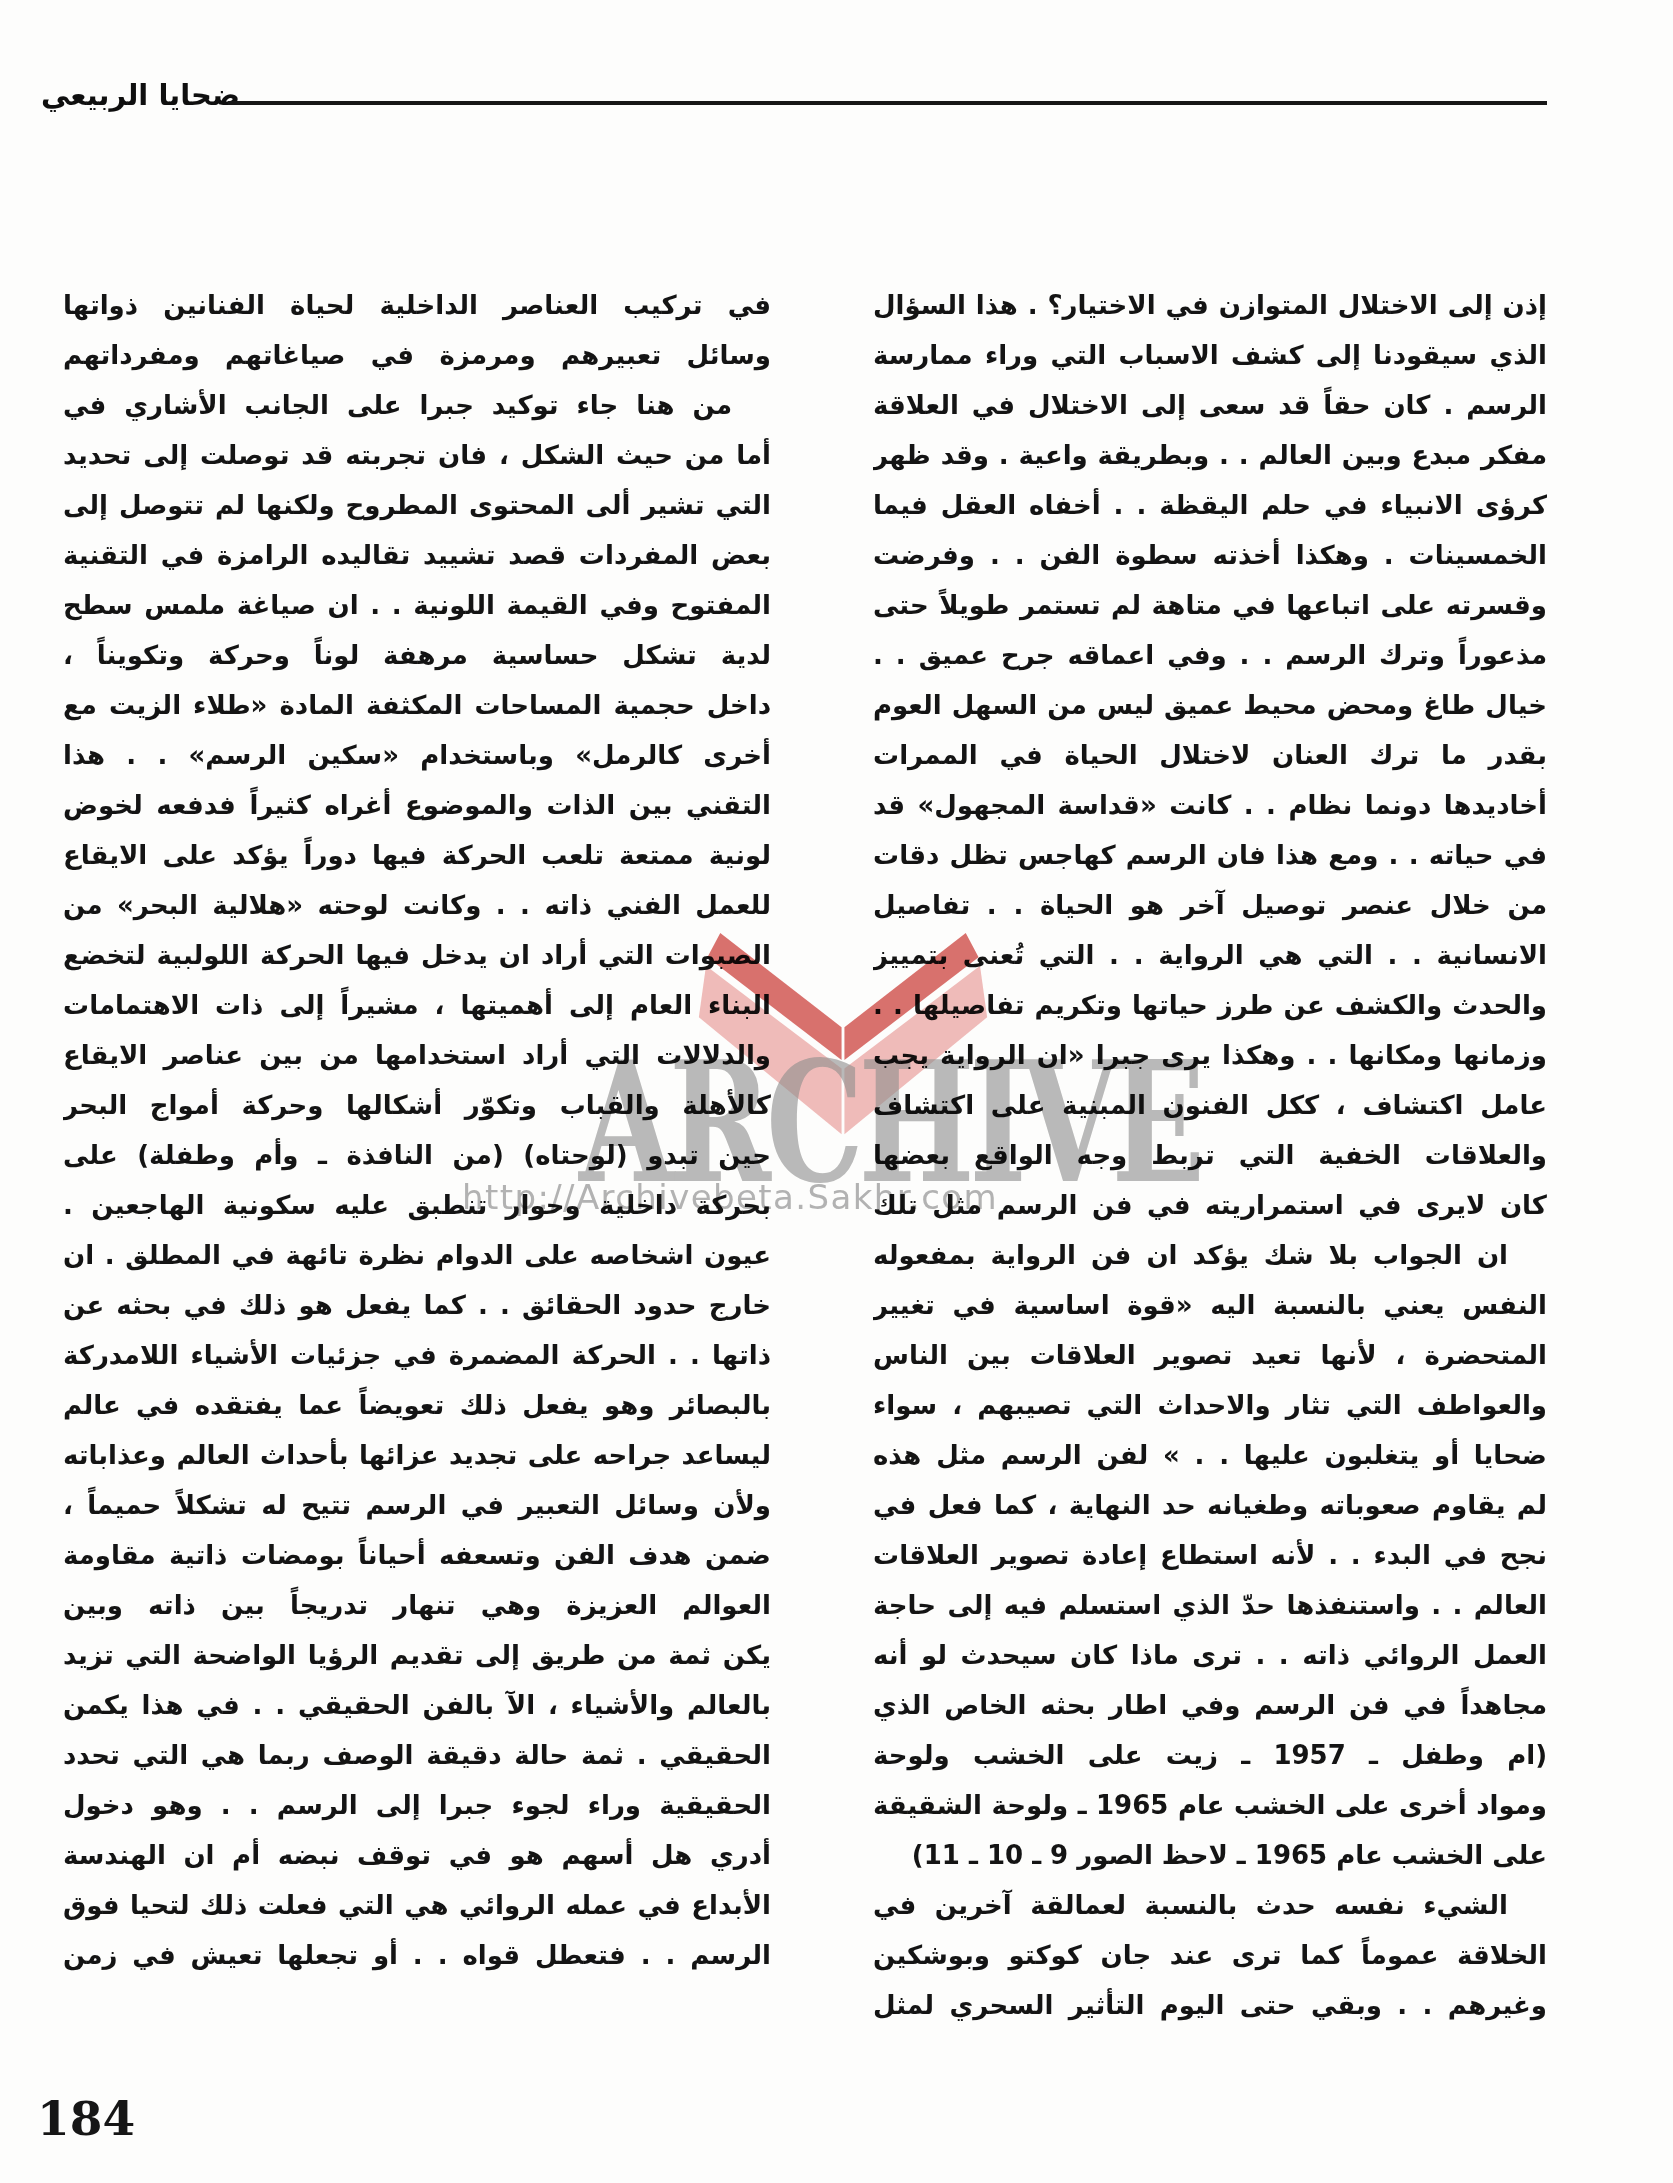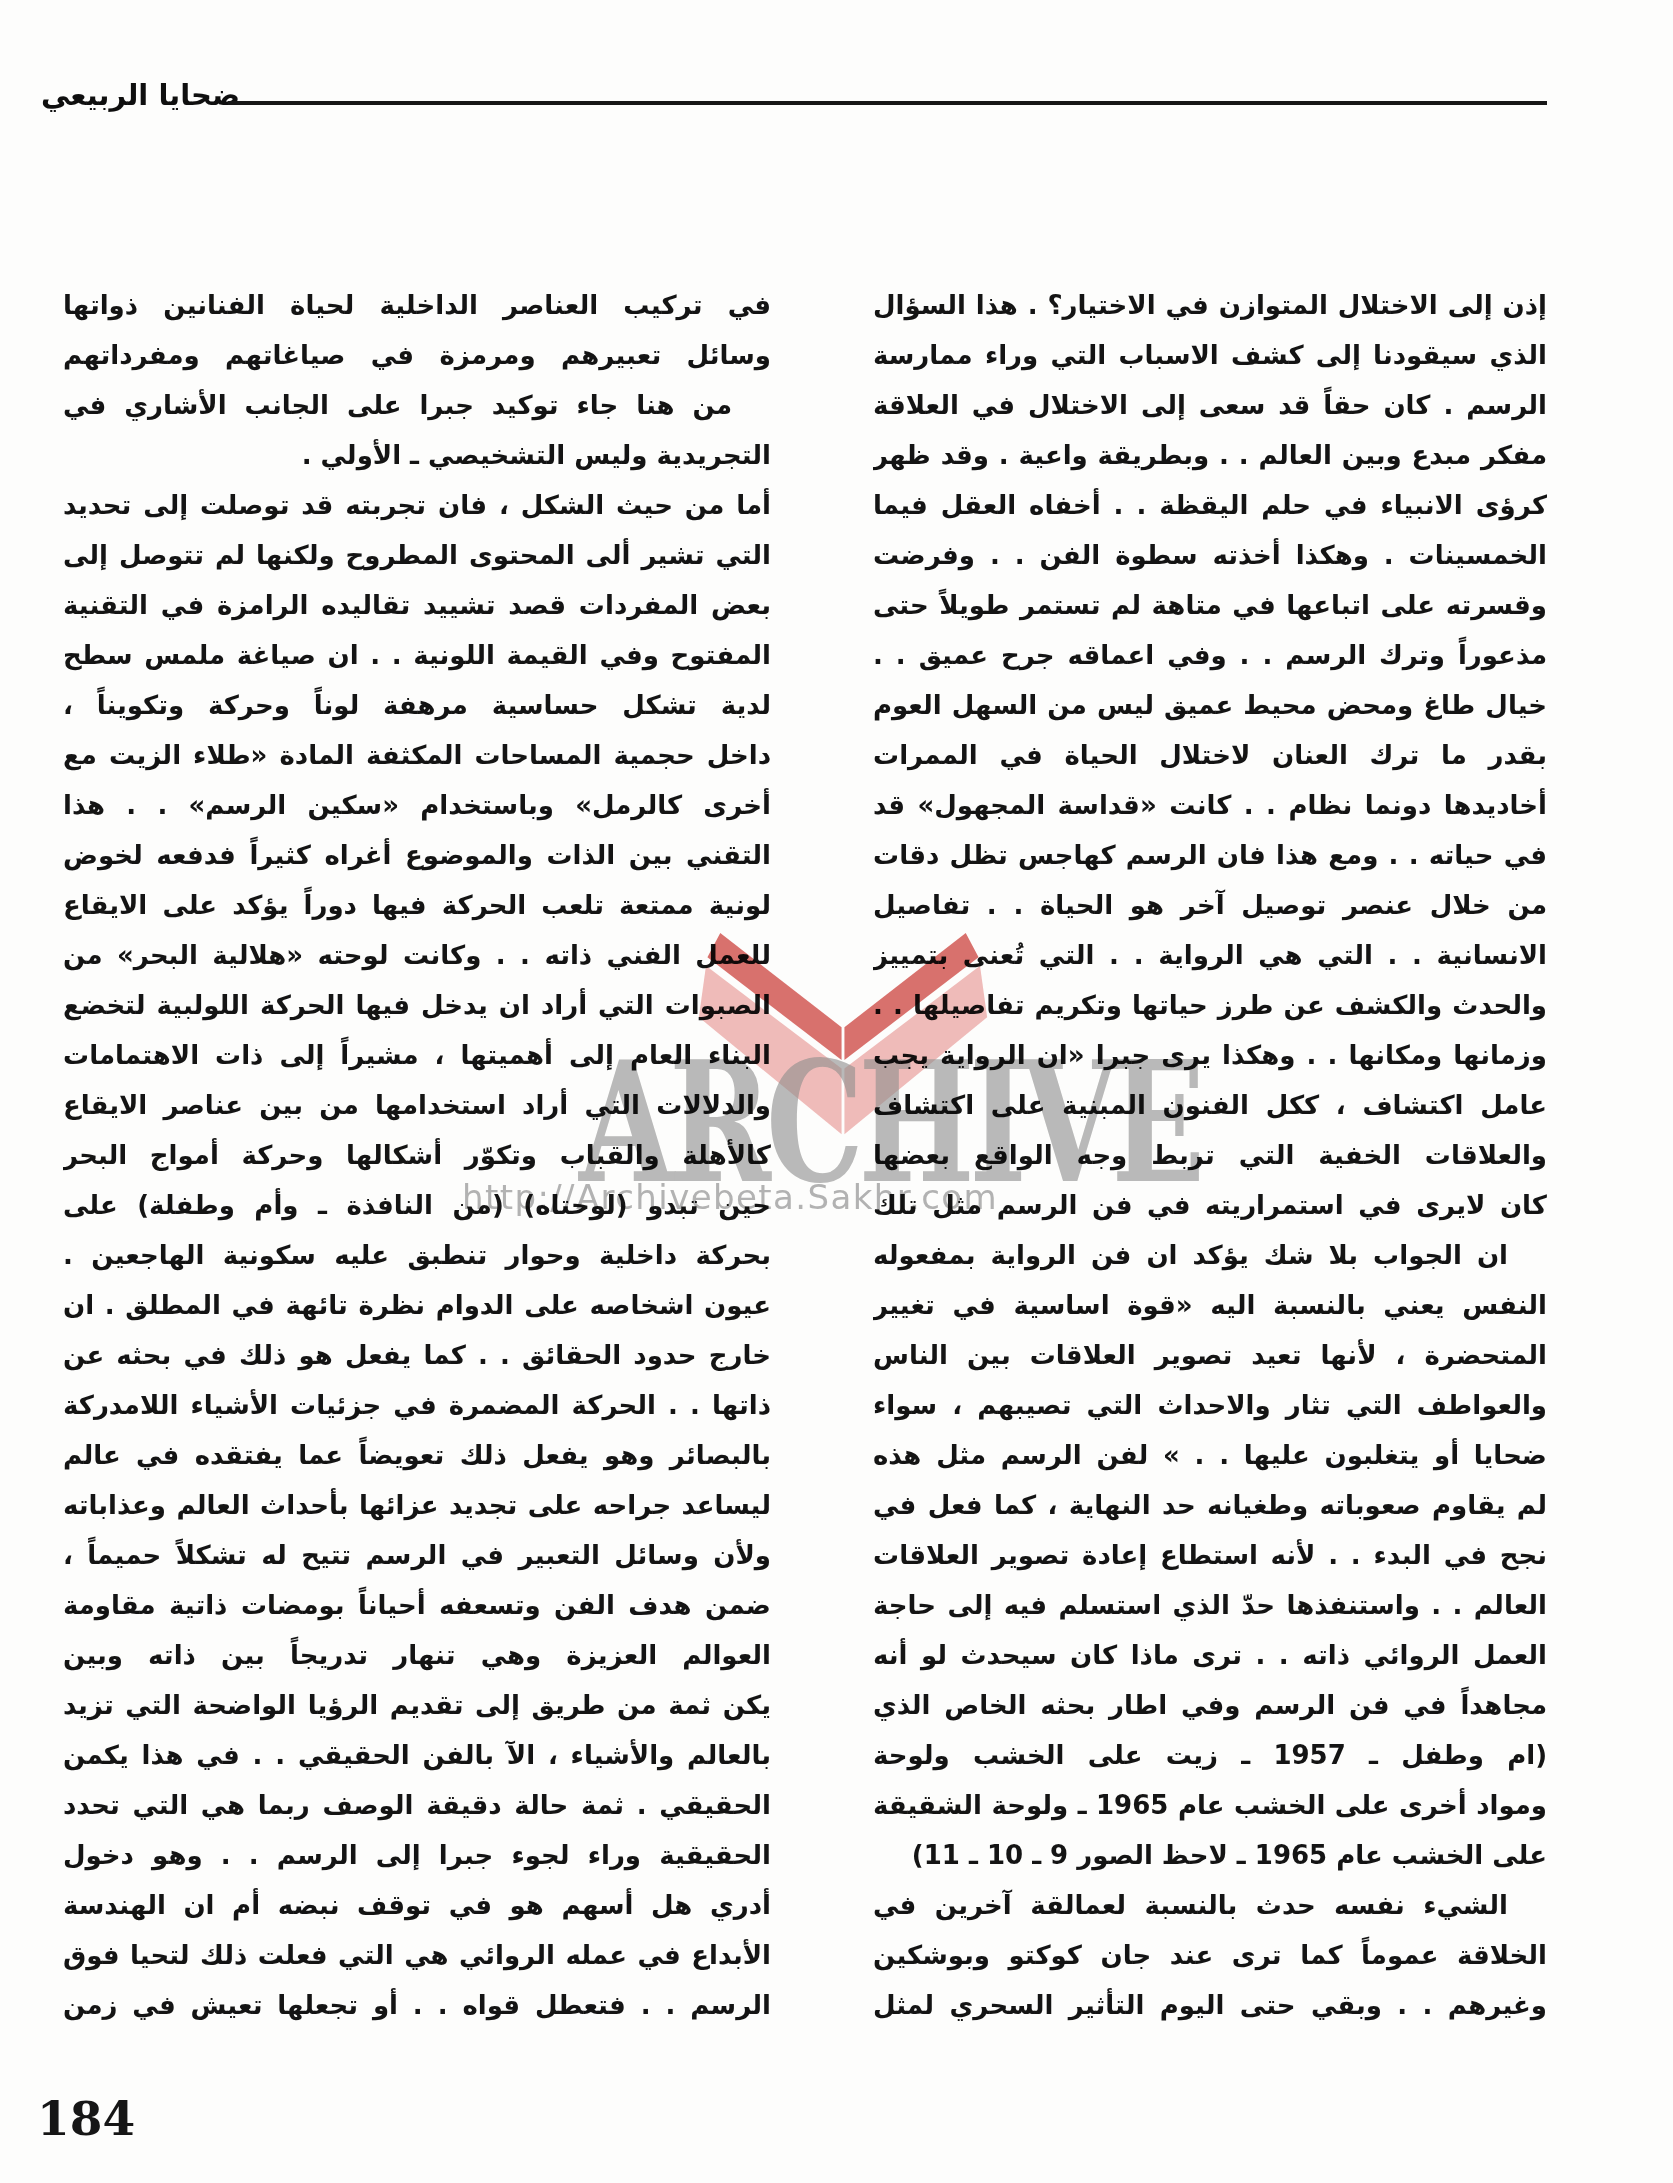--- a/index.html
+++ b/index.html
@@ -74,21 +74,20 @@
       <div class="tline">ومواد أخرى على الخشب عام 1965 ـ ولوحة الشقيقة ـ زيت</div>
       <div class="tline end">على الخشب عام 1965 ـ لاحظ الصور 9 ـ 10 ـ 11)</div>
       <div class="tline ind">الشيء نفسه حدث بالنسبة لعمالقة آخرين في غمار التجربة</div>
       <div class="tline">الخلاقة عموماً كما ترى عند جان كوكتو وبوشكين وهوغو</div>
       <div class="tline">وغيرهم . . وبقي حتى اليوم التأثير السحري لمثل هذه التجارب</div>
     </div>
   <div class="col col-left">
       <div class="tline">في تركيب العناصر الداخلية لحياة الفنانين ذواتها مجسدة في</div>
       <div class="tline end">وسائل تعبيرهم ومرمزة في صياغاتهم ومفرداتهم وسلوكهم .</div>
       <div class="tline ind">من هنا جاء توكيد جبرا على الجانب الأشاري في لوحاته</div>
-      <div class="tline end">التجريدية وليس التشخيصي ـ الأولي .</div>
       <div class="tline">أما من حيث الشكل ، فان تجربته قد توصلت إلى تحديد الافكار</div>
       <div class="tline">التي تشير ألى المحتوى المطروح ولكنها لم تتوصل إلى تحديد</div>
       <div class="tline">بعض المفردات قصد تشييد تقاليده الرامزة في التقنية وفي البناء</div>
       <div class="tline">المفتوح وفي القيمة اللونية . . ان صياغة ملمس سطح اللوحة</div>
       <div class="tline">لدية تشكل حساسية مرهفة لوناً وحركة وتكويناً ، وتتداخل متشعبة</div>
       <div class="tline">داخل حجمية المساحات المكثفة المادة «طلاء الزيت مع مواد</div>
       <div class="tline">أخرى كالرمل» وباستخدام «سكين الرسم» . . هذا الاندماج</div>
       <div class="tline">التقني بين الذات والموضوع أغراه كثيراً فدفعه لخوض تجربة</div>
       <div class="tline">لونية ممتعة تلعب الحركة فيها دوراً يؤكد على الايقاع المعماري</div>
       <div class="tline">للعمل الفني ذاته . . وكانت لوحته «هلالية البحر» من تلك</div>

